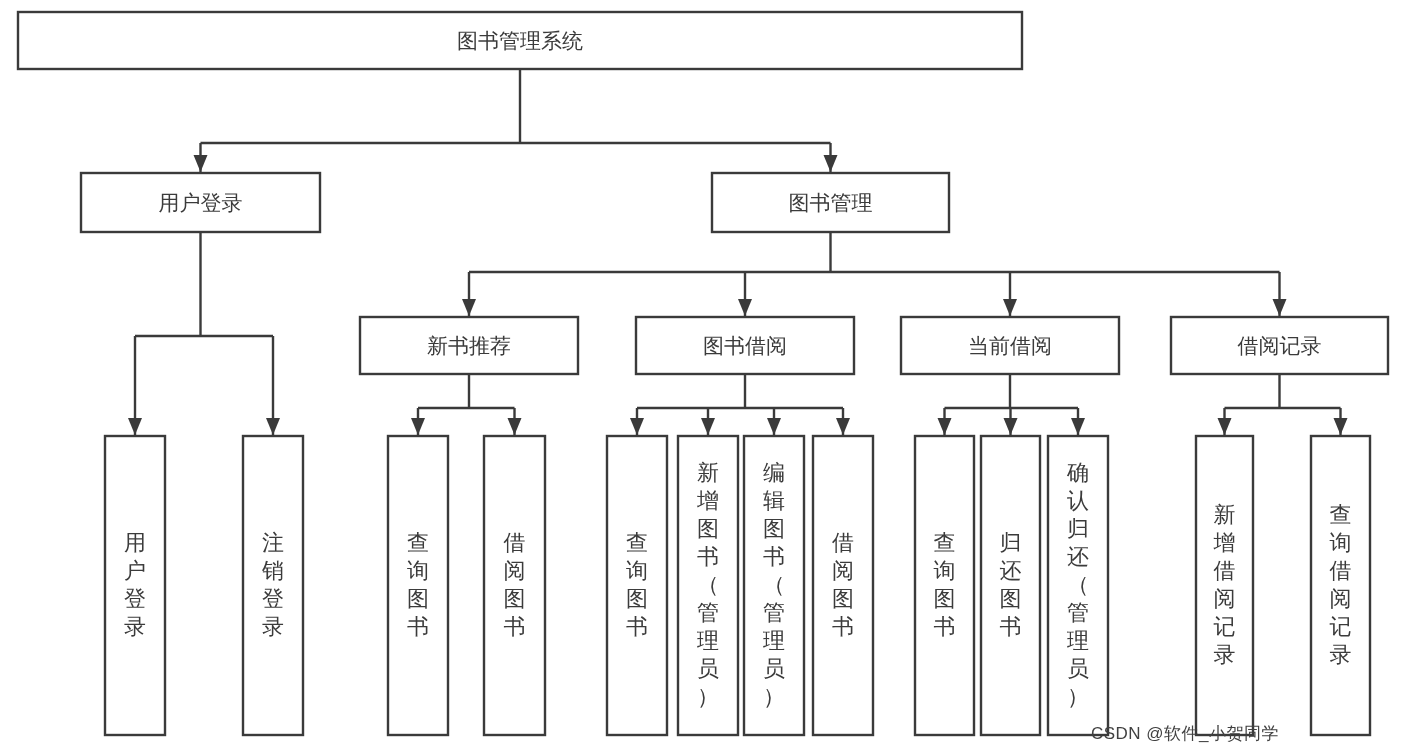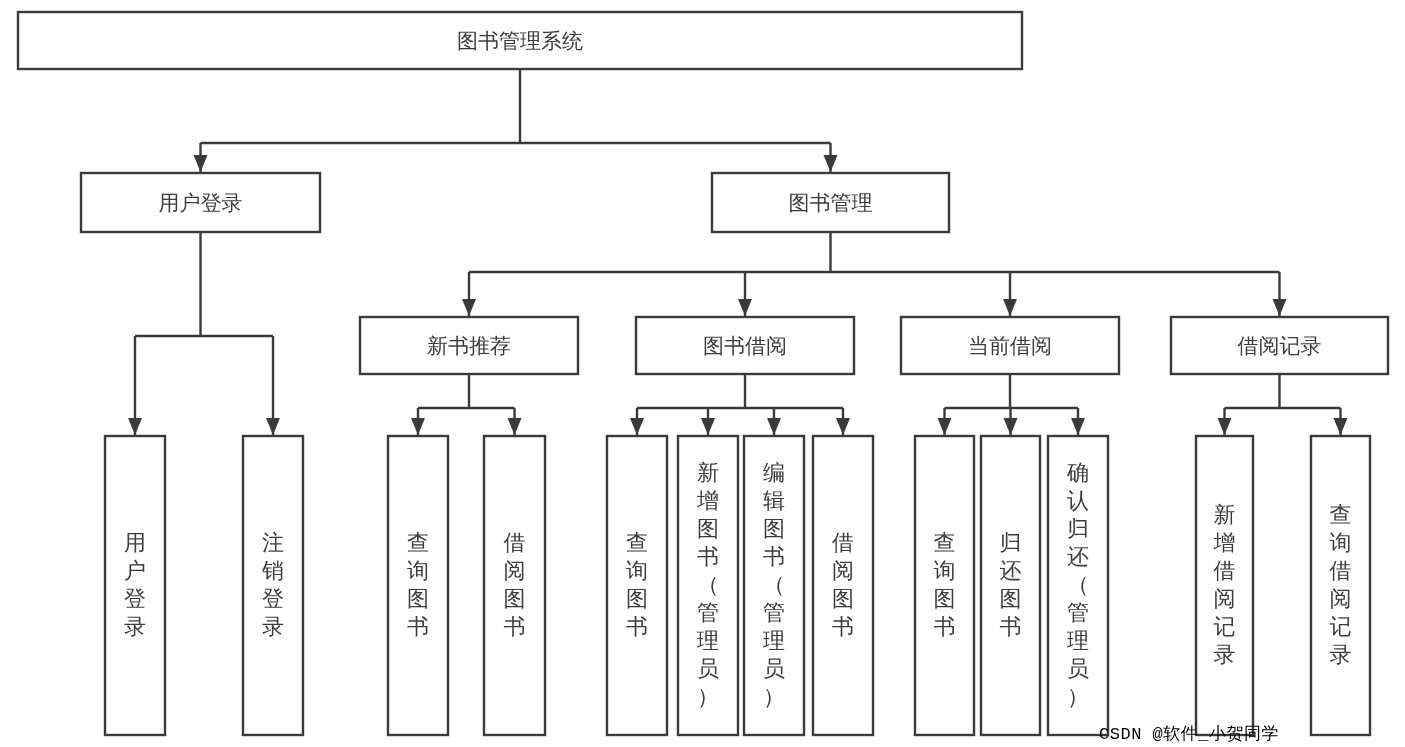--- a/index.html
+++ b/index.html
@@ -15,23 +15,23 @@
   .arrow-head{fill:#3a3a3a;stroke:none;}
   .node-label{
     fill:#3b3b3b;
     font-family:"DejaVu Sans","Liberation Sans",sans-serif;
     text-anchor:middle;
     dominant-baseline:middle;
   }
   .watermark{
     position:absolute;
     right:8px;bottom:2px;
-    color:#000000;
+    color:#404040;
     font-size:17px;
-    font-family:Liberation Mono, monospace;
+    font-family:Liberation Sans, sans-serif;
     letter-spacing:0.5px;
     white-space:nowrap;
     pointer-events:none;
   }
 </style>
 </head>
 <body>
 
 <div id="diagram-root">
 

